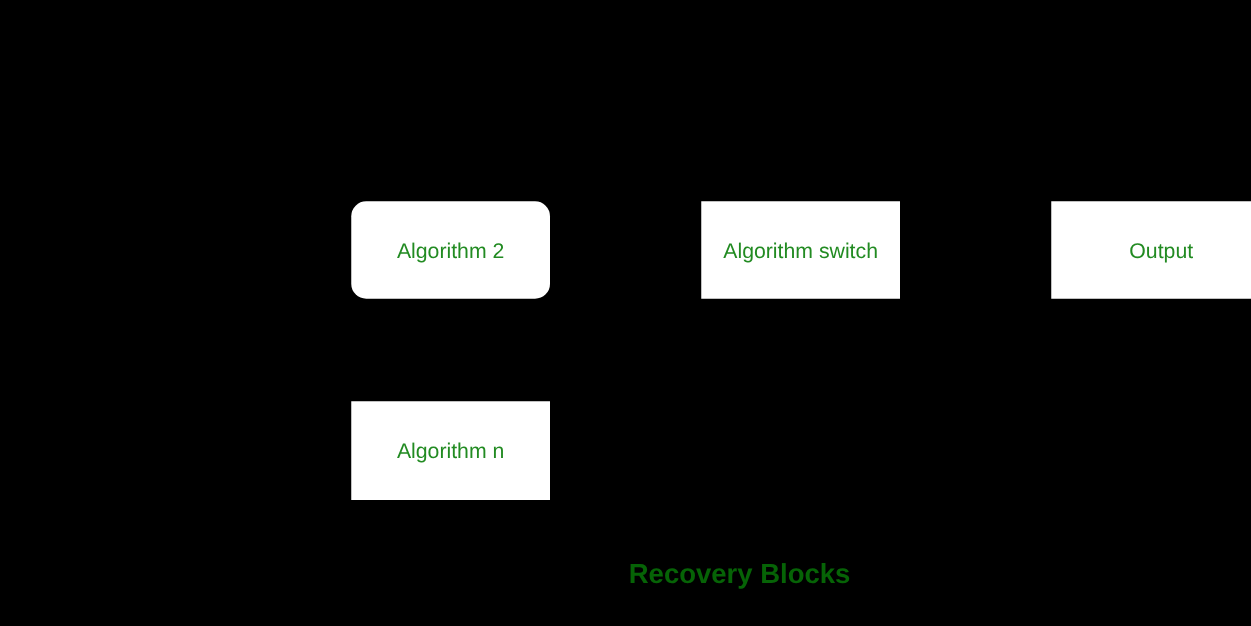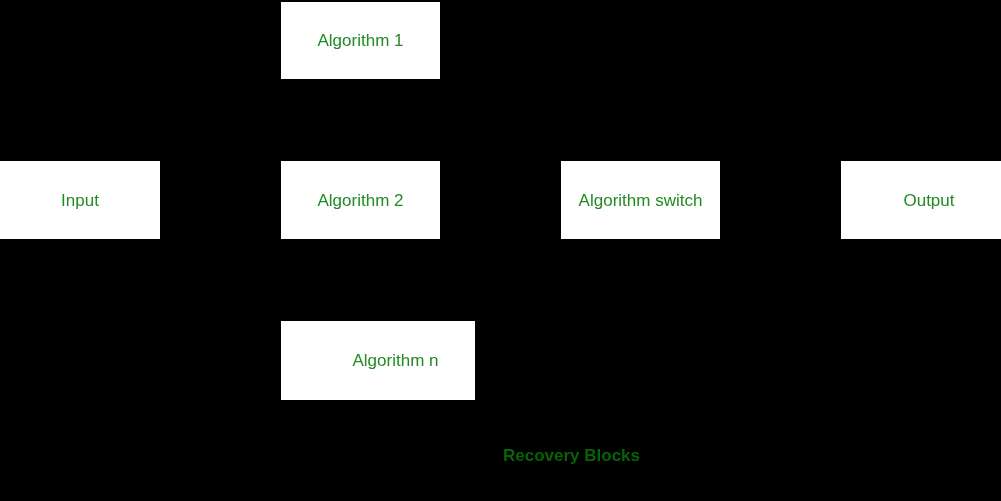--- a/index.html
+++ b/index.html
@@ -22,43 +22,41 @@
     display: flex;
     align-items: center;
     justify-content: center;
     font-size: 17px;
     line-height: 1;
     text-align: center;
     white-space: nowrap;
   }
   .n-input            { left: 0px;   top: 161px; width: 160px; height: 78px; }
   .n-algorithm-1      { left: 281px; top: 2px;   width: 159px; height: 77px; }
-  .n-algorithm-2      { left: 281px; top: 161px; width: 159px; height: 78px; }
-  .n-algorithm-n      { left: 281px; top: 321px; width: 159px; height: 79px; padding-left: 35px; }
+  .n-algorithm-2      { left: 281px; top: 161px; width: 159px; height: 78px; border-radius: 12px; }
+  .n-algorithm-n      { left: 281px; top: 321px; width: 159px; height: 79px; }
   .n-selection-switch { left: 561px; top: 161px; width: 159px; height: 78px; }
   .n-acceptance-test  { left: 681px; top: 280px; width: 159px; height: 79px; }
   .n-output           { left: 841px; top: 161px; width: 176px; height: 78px; }
   .diagram-title {
     position: absolute;
     left: 503px;
     top: 446px;
     color: var(--title-text, #066306);
-    font-size: 17px;
+    font-size: 22px;
     font-weight: bold;
     white-space: nowrap;
   }
 </style>
 </head>
 <body>
 
 <div class="stage">
 
-  <div class="node n-input">Input</div>
 
-  <div class="node n-algorithm-1">Algorithm 1</div>
 
   <div class="node n-algorithm-2">Algorithm 2</div>
 
   <div class="node n-algorithm-n">Algorithm n</div>
 
   <div class="node n-selection-switch">Algorithm switch</div>
 
 
   <div class="node n-output">Output</div>
 

